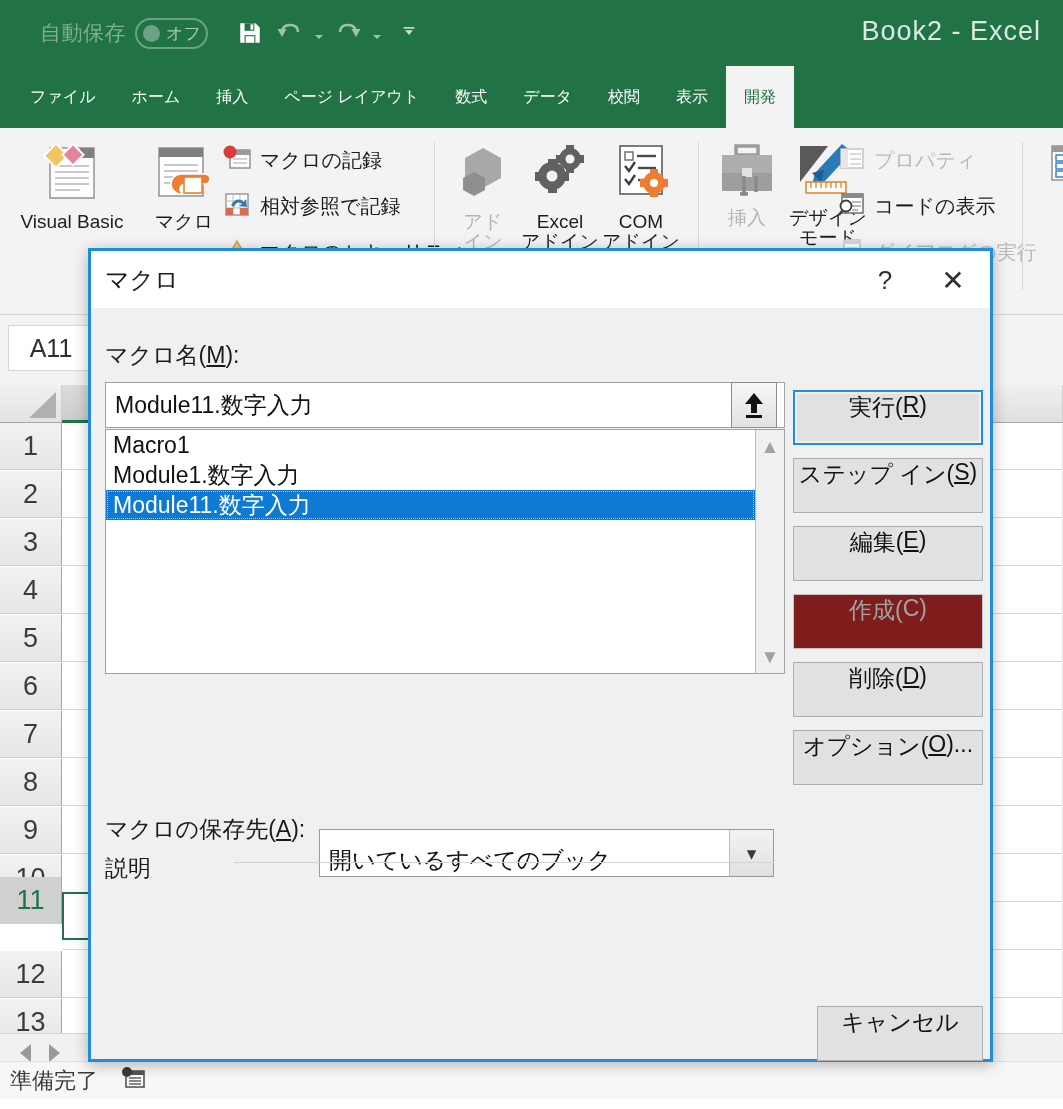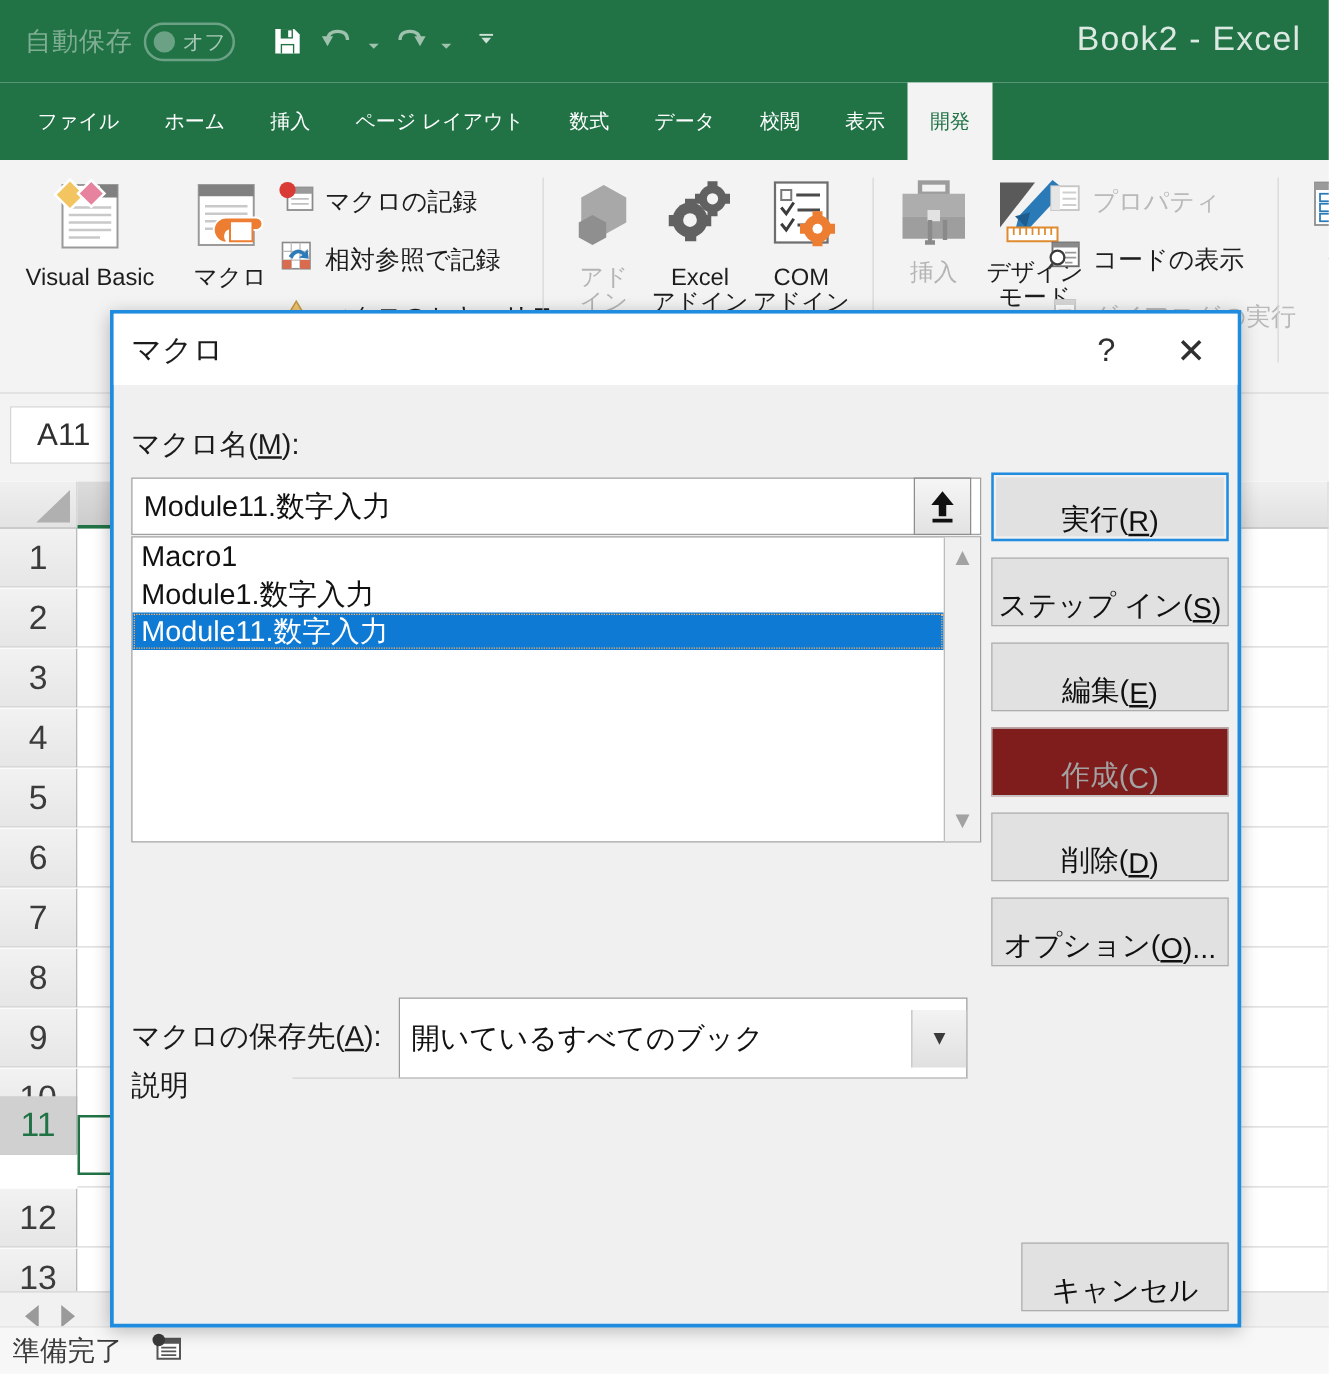--- a/index.html
+++ b/index.html
@@ -12,21 +12,21 @@
   }
 
   
   .titlebar {
     position: absolute; left: 0; top: 0; width: 1063px; height: 66px;
     background: #217346;
     display: flex; align-items: center;
   }
   .autosave-wrap {
     display: flex; align-items: center; gap: 9px;
-    margin-left: 20px;
+    margin-left: 40px;
   }
   .autosave-label {
     color: #7fae93; font-size: 21px; letter-spacing: 0.5px;
   }
   .toggle {
     width: 73px; height: 31px; border-radius: 16px;
     border: 2px solid #6ba286;
     display: flex; align-items: center; gap: 6px;
     padding-left: 6px;
   }
@@ -215,41 +215,41 @@
   }
   .lb-scroll {
     position: absolute; right: 0; top: 0; width: 29px; height: 100%;
     background: #f0f0f0; border-left: 1px solid #bdbdbd;
     display: flex; flex-direction: column; justify-content: space-between;
     align-items: center; padding: 7px 0;
   }
   .chev { font-size: 19px; color: #a2a2a2; line-height: 1; }
 
   .combo {
-    position: absolute; left: 228px; top: 490px; width: 455px; height: 65px;
+    position: absolute; left: 228px; top: 521px; width: 455px; height: 48px;
     background: #ffffff; border: 1px solid #9a9a9a;
-    display: flex; align-items: center;
+    display: flex; align-items: flex-end;
   }
   .combo-text { font-size: 23px; color: #111111; padding-left: 9px; flex: 1; }
   .combo-arrow {
     width: 44px; height: 46px; background: linear-gradient(#f3f3f3,#e0e0e0);
     border-left: 1px solid #bbbbbb;
     display: flex; align-items: center; justify-content: center;
     font-size: 19px; color: #3a3a3a;
   }
   .desc-line {
     position: absolute; left: 143px; top: 554px; width: 540px; height: 1px;
     background: #d2d2d2;
   }
 
   .btn {
     position: absolute; width: 190px; height: 55px;
     background: #e1e1e1; border: 1px solid #adadad;
-    display: flex; align-items: flex-end; justify-content: center;
-    font-size: 23px; color: #111111; white-space: nowrap;
+    display: flex; align-items: flex-start; justify-content: center;
+    font-size: 23px; color: #111111; white-space: nowrap; margin-top: 12px;
   }
   .btn.default {
     border: 2px solid #1f8ce0;
     box-shadow: inset 0 0 0 2px #f0f0f0;
   }
   .btn.disabled { color: #a3a3a3; background: #7f1d1d; border-color: #c4c4c4; }
 
   .u { text-decoration: underline; }
 </style>
 </head>

